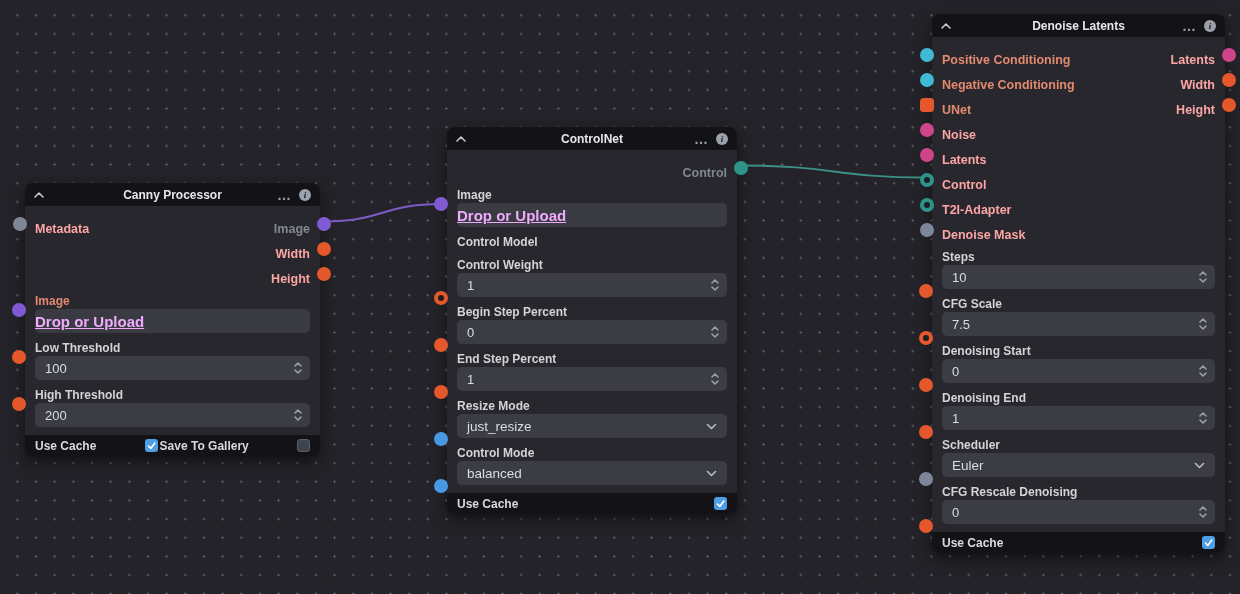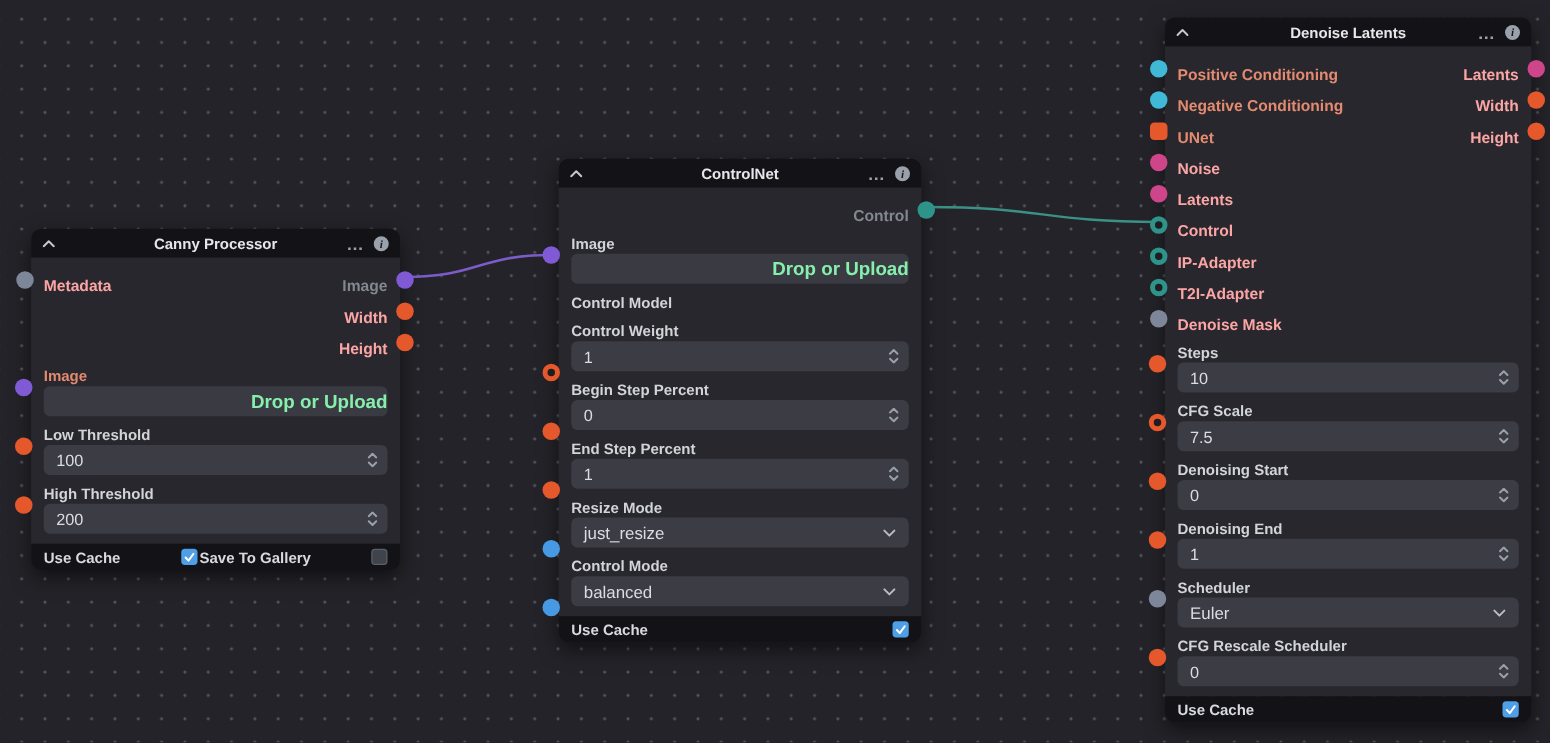--- a/index.html
+++ b/index.html
@@ -42,21 +42,21 @@
   .io-handle-right{right:-21px;top:50%;transform:translateY(-50%);}
   .field{margin-top:7px;}
   .field-label{height:16px;line-height:16px;font-size:12px;font-weight:600;color:#D2D4D8;}
   .field-label.lbl-required{color:#E38A70;}
   .control{height:24px;border-radius:5px;background:#3C3C45;display:flex;align-items:center;box-sizing:border-box;cursor:pointer;}
   .control .value{padding-left:10px;font-size:13px;color:#DBDDE0;pointer-events:none;}
   .select .value{font-size:13.5px;}
   .stepper{margin-left:auto;display:flex;flex-direction:column;justify-content:center;gap:2px;padding-right:8px;}
   .stepper span{display:flex;cursor:pointer;}
   .sel-chev{margin-left:auto;margin-right:10px;display:flex;}
-  .dropzone{justify-content:flex-end;background:#3A3A43;color:#86efac;font-weight:700;font-size:15px;}
+  .dropzone{justify-content:flex-start;background:#3A3A43;color:#f0abfc;font-weight:700;font-size:15px;text-decoration:underline;}
   .node-footer{
     height:21px;background:#131317;border-radius:0 0 8px 8px;
     display:flex;align-items:center;padding:0 10px;
     font-size:12px;font-weight:600;color:#D8DADD;gap:2px;
   }
   .spacer{flex:1;}
   .checkbox{width:13px;height:13px;border-radius:3px;box-sizing:border-box;display:flex;align-items:center;justify-content:center;cursor:pointer;flex:none;}
   .checkbox.on{background:#4E9FE5;}
   .checkbox.off{background:#3E434C;border:1px solid #5A606B;}
 </style>
@@ -320,24 +320,20 @@
         <div class="io-row">
           <span class="handle circle io-handle-left" style="background: rgb(206, 70, 137);"></span>
           <span class="port-label lbl-normal">Latents</span>
         </div>
         <div class="io-row">
           <span class="handle ring io-handle-left" style="border-color: rgb(46, 148, 138);"></span>
           <span class="port-label lbl-normal">Control</span>
         </div>
         <div class="io-row">
           <span class="handle ring io-handle-left" style="border-color: rgb(46, 148, 138);"></span>
-          <span class="port-label lbl-normal">IP-Adapter</span>
-        </div>
-        <div class="io-row">
-          <span class="handle ring io-handle-left" style="border-color: rgb(46, 148, 138);"></span>
           <span class="port-label lbl-normal">T2I-Adapter</span>
         </div>
         <div class="io-row">
           <span class="handle circle io-handle-left" style="background: rgb(126, 135, 153);"></span>
           <span class="port-label lbl-normal">Denoise Mask</span>
         </div>
         <div class="field">
           <div class="field-label lbl-normal">Steps</div>
           <div class="control number">
             <span class="value">10</span>
@@ -414,21 +410,21 @@
           <div class="control select">
             <span class="value">Euler</span>
             <span class="sel-chev">
               <svg width="11" height="7" viewBox="0 0 11 7">
                 <polyline points="1.5,1.5 5.5,5.5 9.5,1.5" fill="none" stroke="#B9BDC4" stroke-width="1.6" stroke-linecap="round" stroke-linejoin="round"></polyline>
               </svg>
             </span>
           </div>
         </div>
         <div class="field">
-          <div class="field-label lbl-normal">CFG Rescale Scheduler</div>
+          <div class="field-label lbl-normal">CFG Rescale Denoising</div>
           <div class="control number">
             <span class="value">0</span>
             <div class="stepper">
               <span>
                 <svg width="8" height="5" viewBox="0 0 8 5">
                   <polyline points="1,4 4,1 7,4" fill="none" stroke="#9AA0A8" stroke-width="1.6" stroke-linecap="round" stroke-linejoin="round"></polyline>
                 </svg>
               </span>
               <span>
                 <svg width="8" height="5" viewBox="0 0 8 5">

